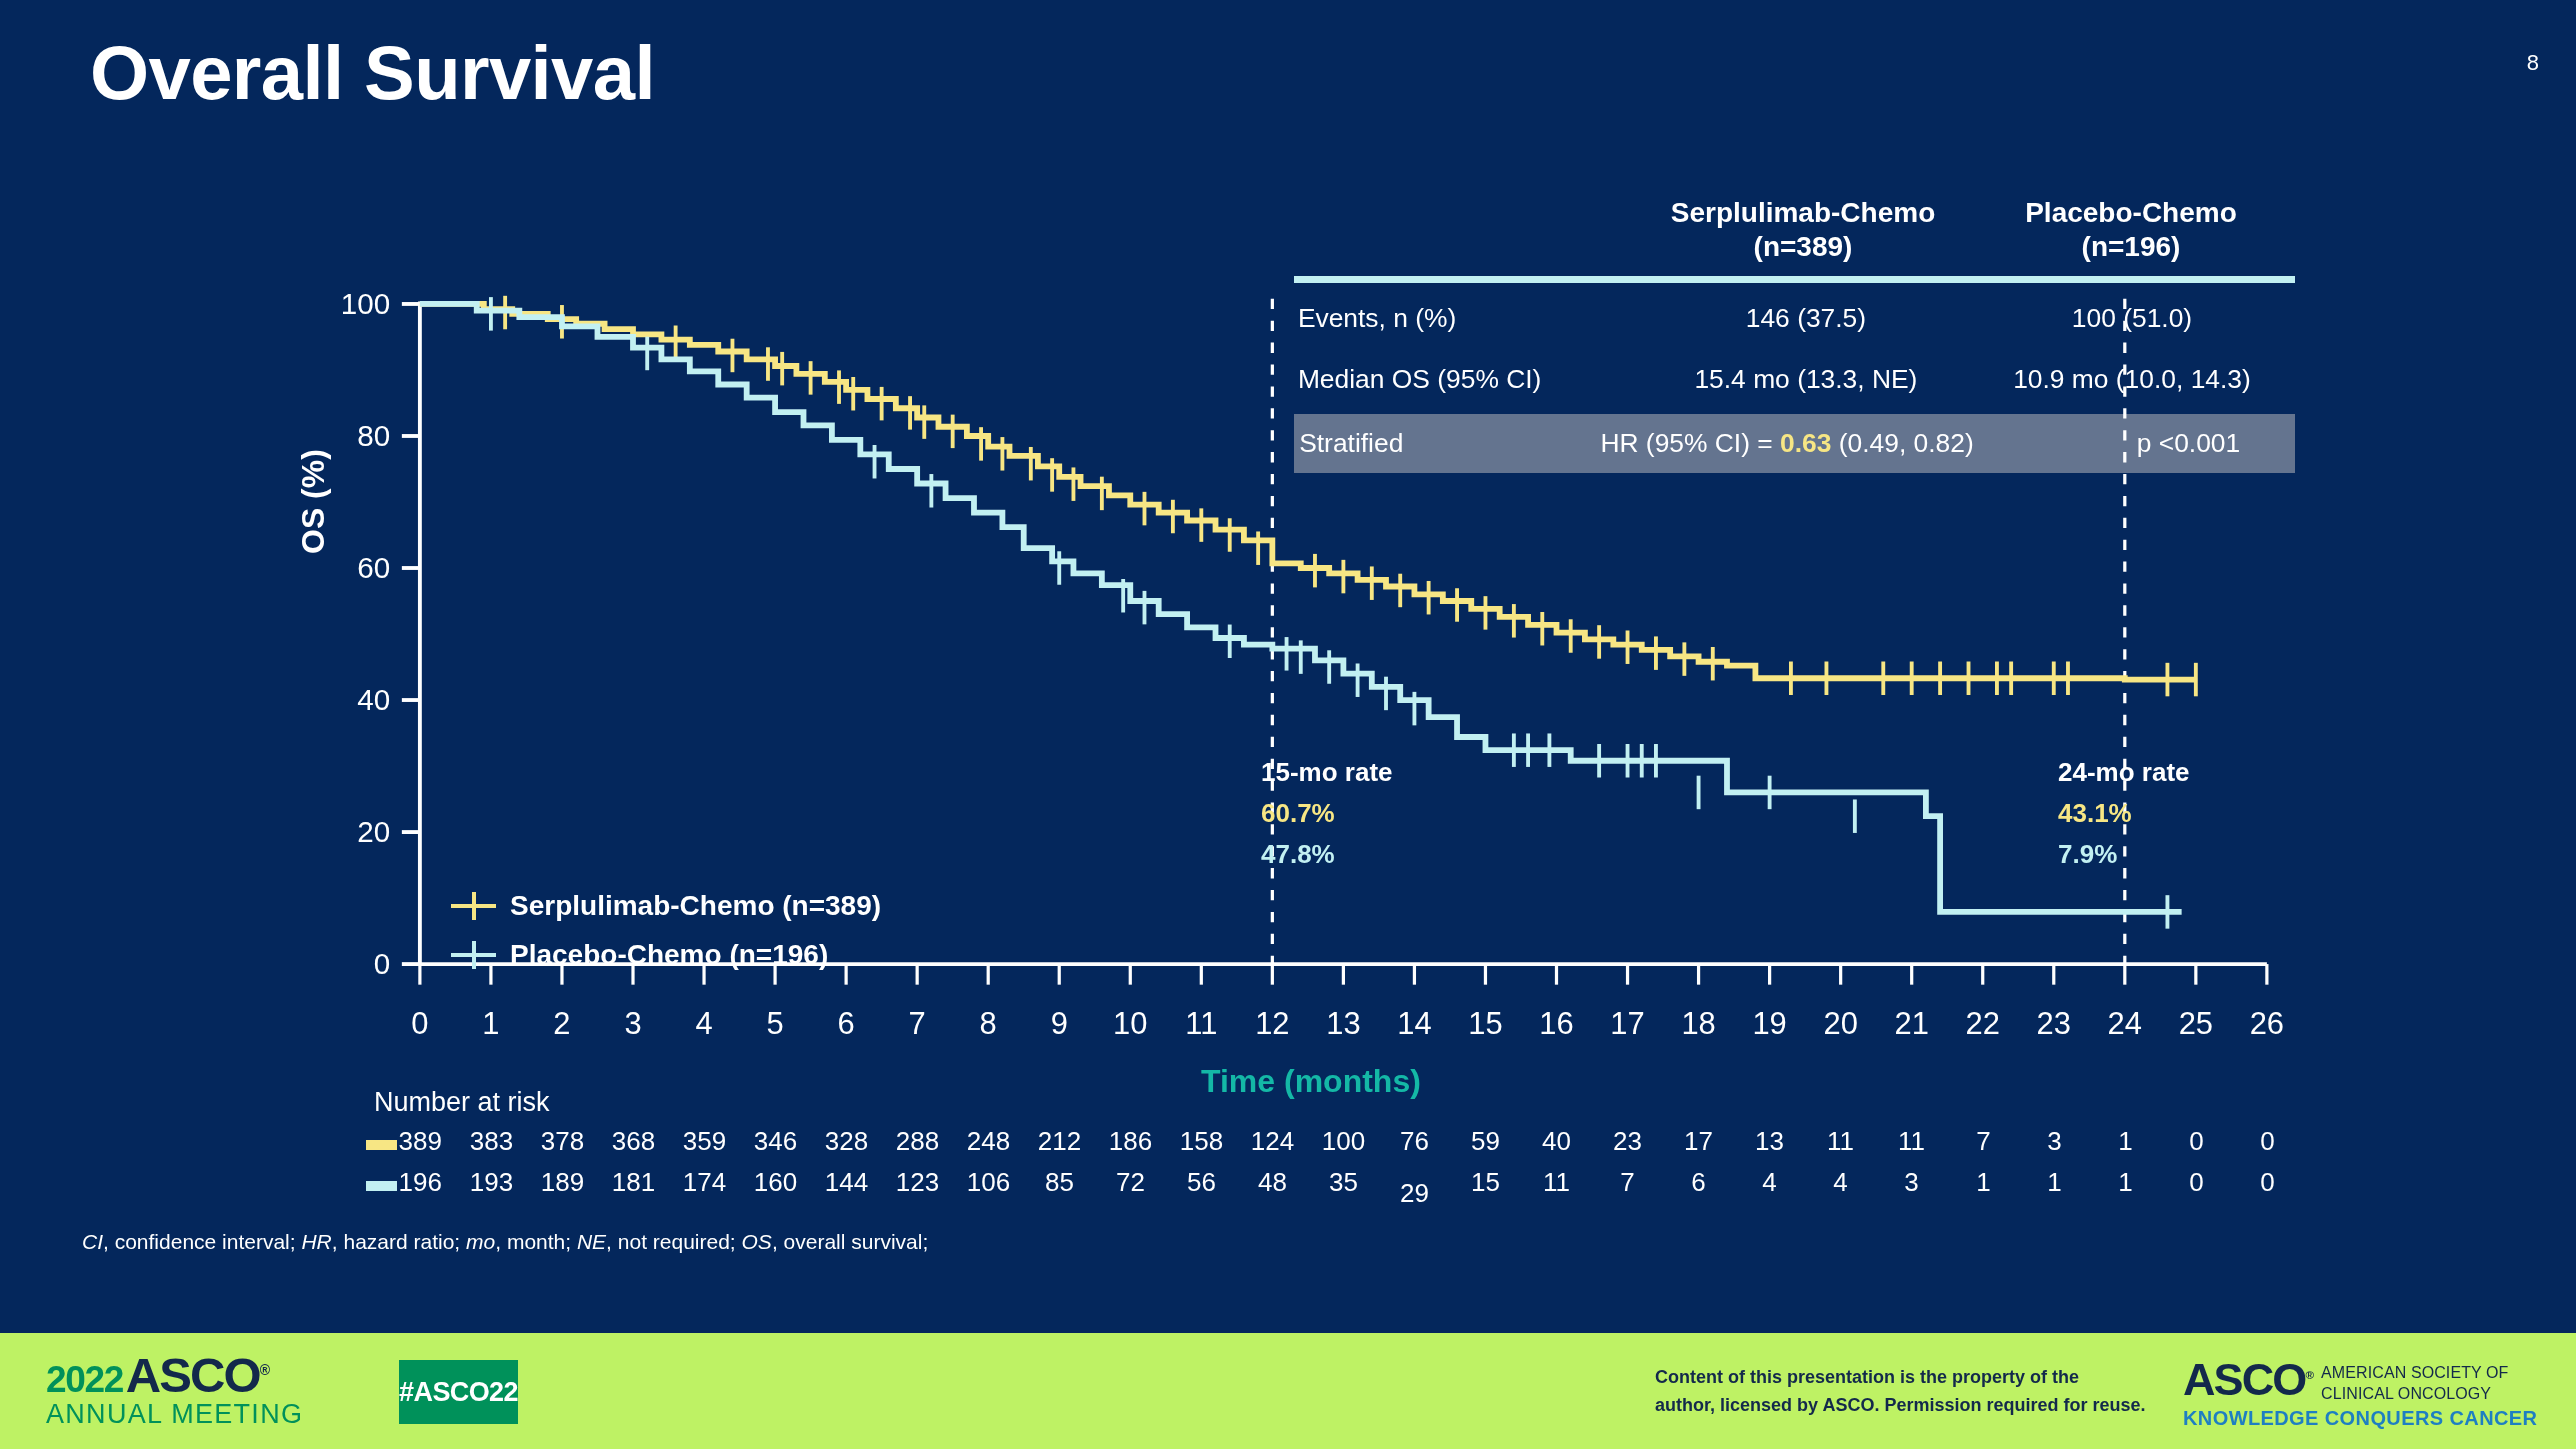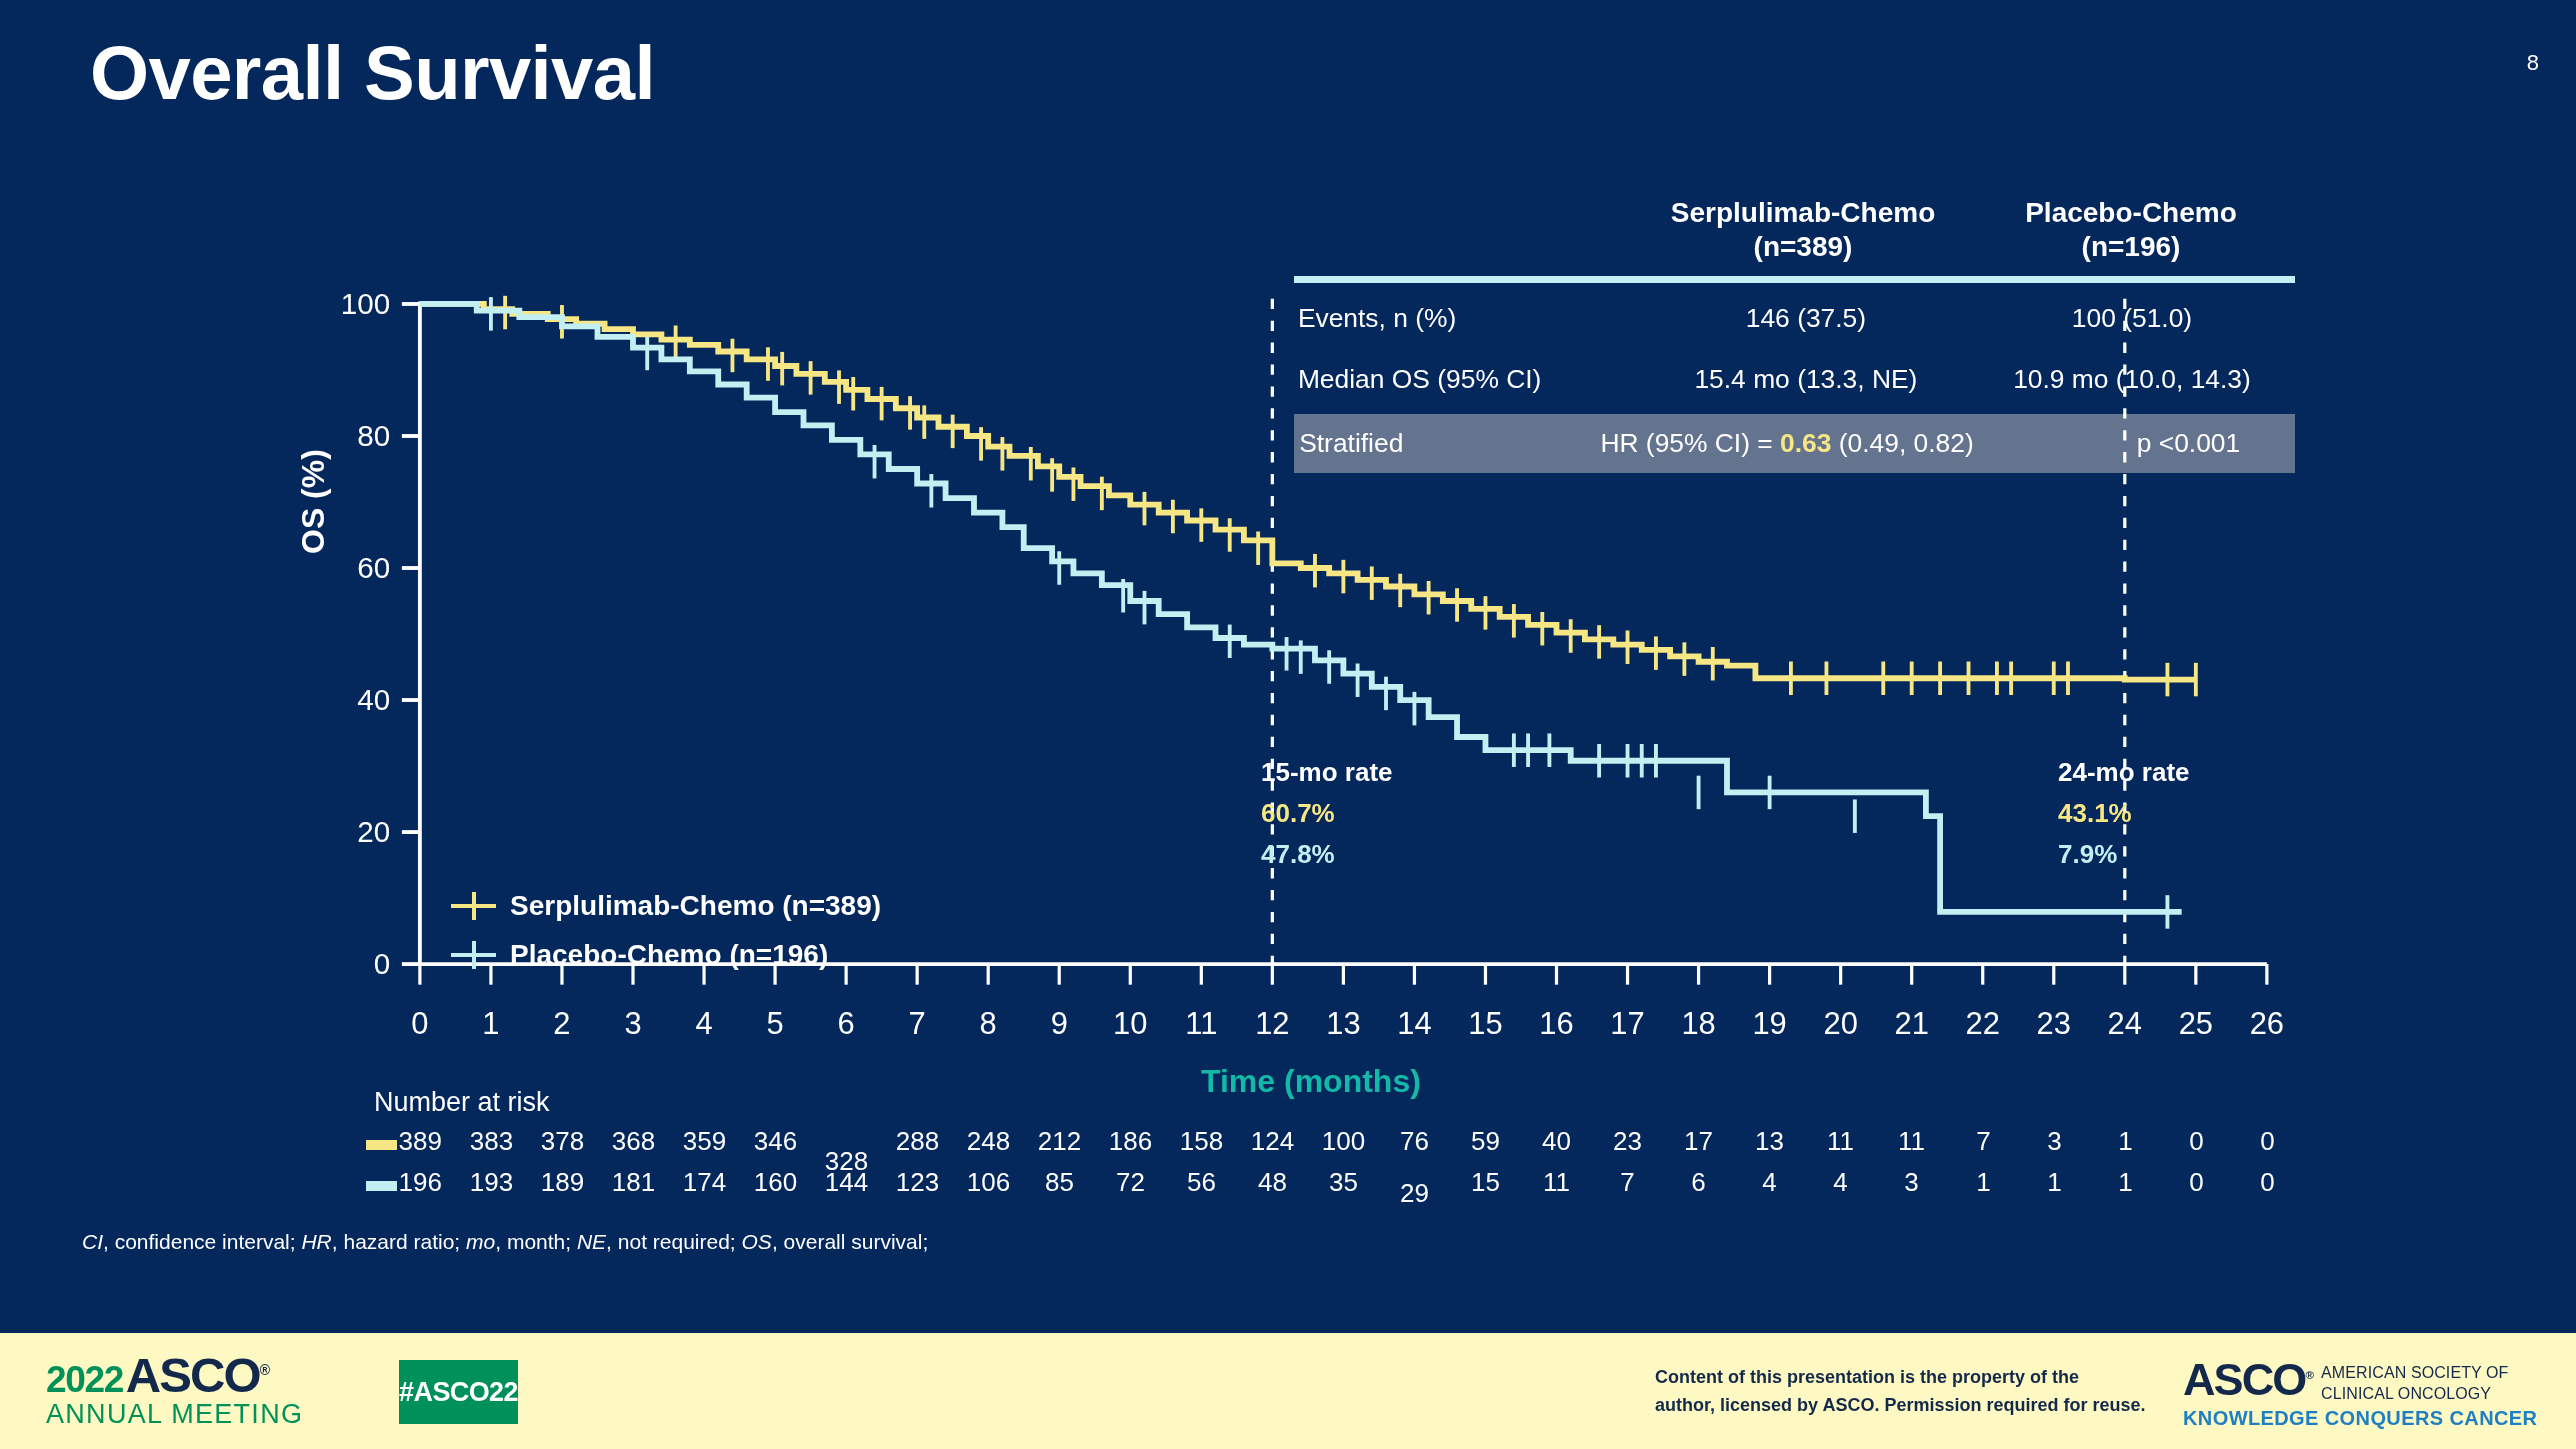--- a/index.html
+++ b/index.html
@@ -82,21 +82,21 @@
   
   #abbrev-note{
     position:absolute;left:82px;top:1230px;
     font-size:21px;color:#FFFFFF;
   }
   #abbrev-note i{font-style:italic;}
 
   
   #slide-footer{
     position:absolute;left:0;bottom:0;width:2576px;height:116px;
-    background:#fef9c3;
+    background:#bef264;
   }
   #asco-meeting-logo{position:absolute;left:46px;top:14px;width:296px;height:90px;}
   #asco-meeting-logo .l-top{display:flex;align-items:baseline;}
   #asco-meeting-logo .year{font-size:37px;font-weight:bold;color:#00915A;letter-spacing:-1.3px;}
   #asco-meeting-logo .asco{font-size:49px;font-weight:bold;color:#13294B;letter-spacing:-1.9px;margin-left:2.6px;position:relative;}
   #asco-meeting-logo .reg{font-size:14px;vertical-align:super;}
   #asco-meeting-logo .annual{font-size:27px;color:#00915A;letter-spacing:1.3px;margin-top:-3.9px;}
   #hashtag-badge{
     position:absolute;left:399px;top:27px;width:119px;height:64px;
     background:#00915A;color:#FFFFFF;font-size:27px;font-weight:bold;
@@ -343,21 +343,21 @@
   <div id="risk-title">Number at risk</div>
   <div id="risk-table">
     <div class="risk-row">
       <span class="risk-swatch rs-yellow"></span>
     <span class="risk-cell" style="left: 18.7px;">389</span>
         <span class="risk-cell" style="left: 90px;">383</span>
         <span class="risk-cell" style="left: 161px;">378</span>
         <span class="risk-cell" style="left: 232px;">368</span>
         <span class="risk-cell" style="left: 303px;">359</span>
         <span class="risk-cell" style="left: 374px;">346</span>
-        <span class="risk-cell" style="left: 445px; margin-top: 20px;">328</span>
+        <span class="risk-cell" style="left: 445px;">328</span>
         <span class="risk-cell" style="left: 516px;">288</span>
         <span class="risk-cell" style="left: 587px;">248</span>
         <span class="risk-cell" style="left: 658px;">212</span>
         <span class="risk-cell" style="left: 729px;">186</span>
         <span class="risk-cell" style="left: 800px;">158</span>
         <span class="risk-cell" style="left: 871px;">124</span>
         <span class="risk-cell" style="left: 942px;">100</span>
         <span class="risk-cell" style="left: 1013px;">76</span>
         <span class="risk-cell" style="left: 1084px;">59</span>
         <span class="risk-cell" style="left: 1155px;">40</span>

